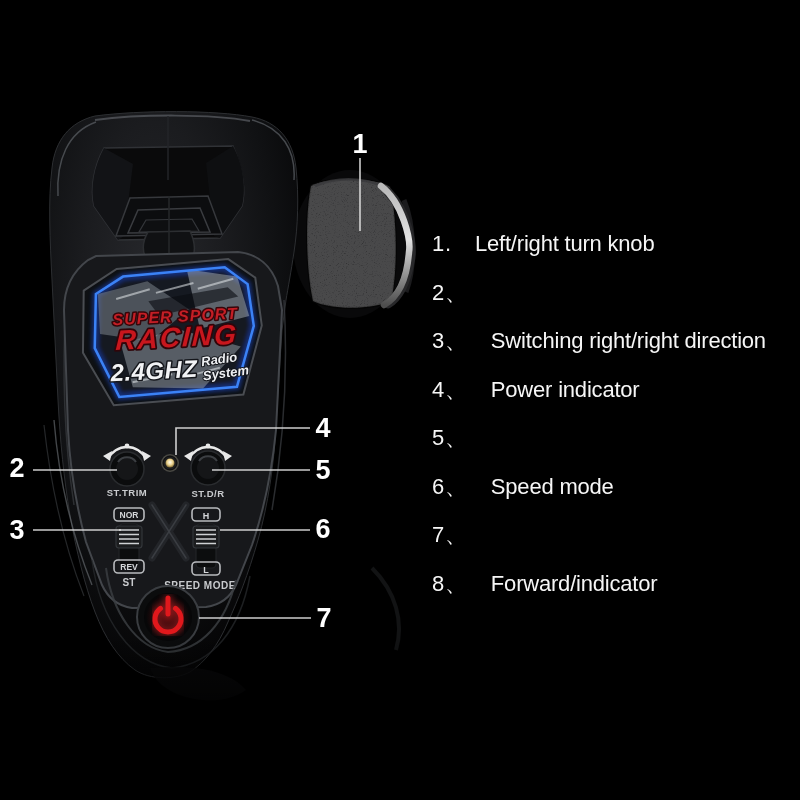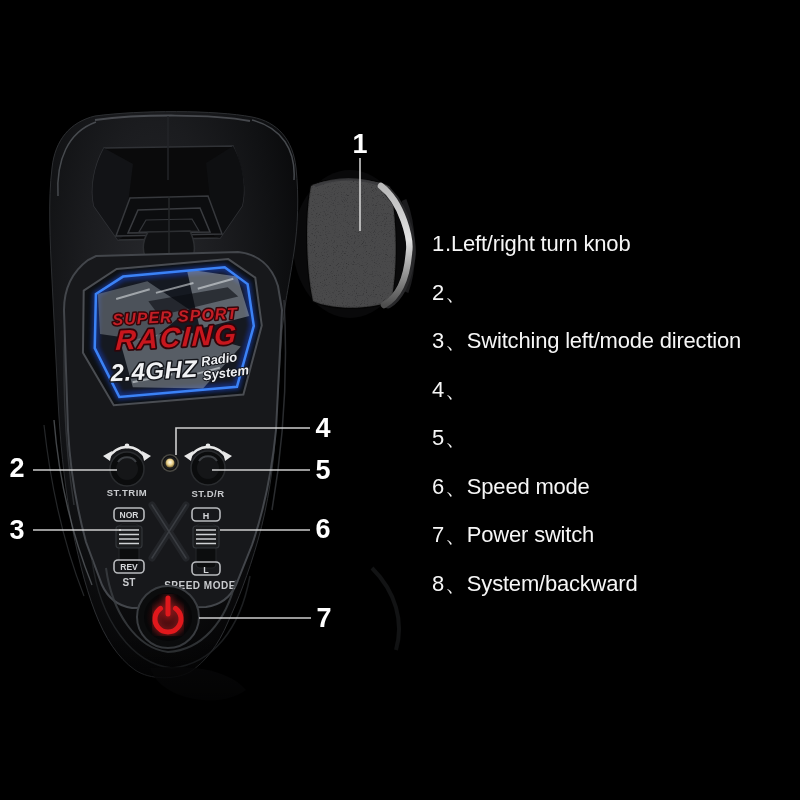--- a/index.html
+++ b/index.html
@@ -7,21 +7,21 @@
   .stage{position:relative;width:800px;height:800px;background:#000;}
   svg.art{position:absolute;left:0;top:0;display:block;font-family:"Liberation Sans",sans-serif;}
   .callout-num{
     position:absolute;transform:translate(-50%,-50%);
     color:#ffffff;font-size:27px;font-weight:bold;line-height:1;
     text-shadow:0 0 2px rgba(0,0,0,.8);
   }
   .legend{position:absolute;left:432px;top:220px;width:365px;}
   .legend-row{display:flex;align-items:baseline;height:48.5px;line-height:48.5px;
     color:#f6f6f6;font-size:22px;letter-spacing:-0.2px;white-space:nowrap;}
-  .legend-label{margin-left:0;}
+  .legend-label{margin-left:24px;}
   .legend-sep{margin-left:1px;}
 </style>
 </head>
 <body>
 
 <div class="stage">
 
   <svg class="art" width="800" height="800" viewBox="0 0 800 800">
     <defs>
       <radialGradient id="bodyGrad" cx="42%" cy="30%" r="80%">
@@ -237,40 +237,40 @@
         <span class="legend-sep">.</span>
       <span class="legend-label">Left/right turn knob</span>
     </div>
     <div class="legend-row">
       <span class="legend-num">2</span>
         <span class="legend-sep">、</span>
     </div>
     <div class="legend-row">
       <span class="legend-num">3</span>
         <span class="legend-sep">、</span>
-      <span class="legend-label">Switching left/mode direction</span>
+      <span class="legend-label">Switching right/right direction</span>
     </div>
     <div class="legend-row">
       <span class="legend-num">4</span>
         <span class="legend-sep">、</span>
+      <span class="legend-label">Power indicator</span>
     </div>
     <div class="legend-row">
       <span class="legend-num">5</span>
         <span class="legend-sep">、</span>
     </div>
     <div class="legend-row">
       <span class="legend-num">6</span>
         <span class="legend-sep">、</span>
       <span class="legend-label">Speed mode</span>
     </div>
     <div class="legend-row">
       <span class="legend-num">7</span>
         <span class="legend-sep">、</span>
-      <span class="legend-label">Power switch</span>
     </div>
     <div class="legend-row">
       <span class="legend-num">8</span>
         <span class="legend-sep">、</span>
-      <span class="legend-label">System/backward</span>
+      <span class="legend-label">Forward/indicator</span>
     </div>
   </div>
 
 </div>
 
 </body></html>

